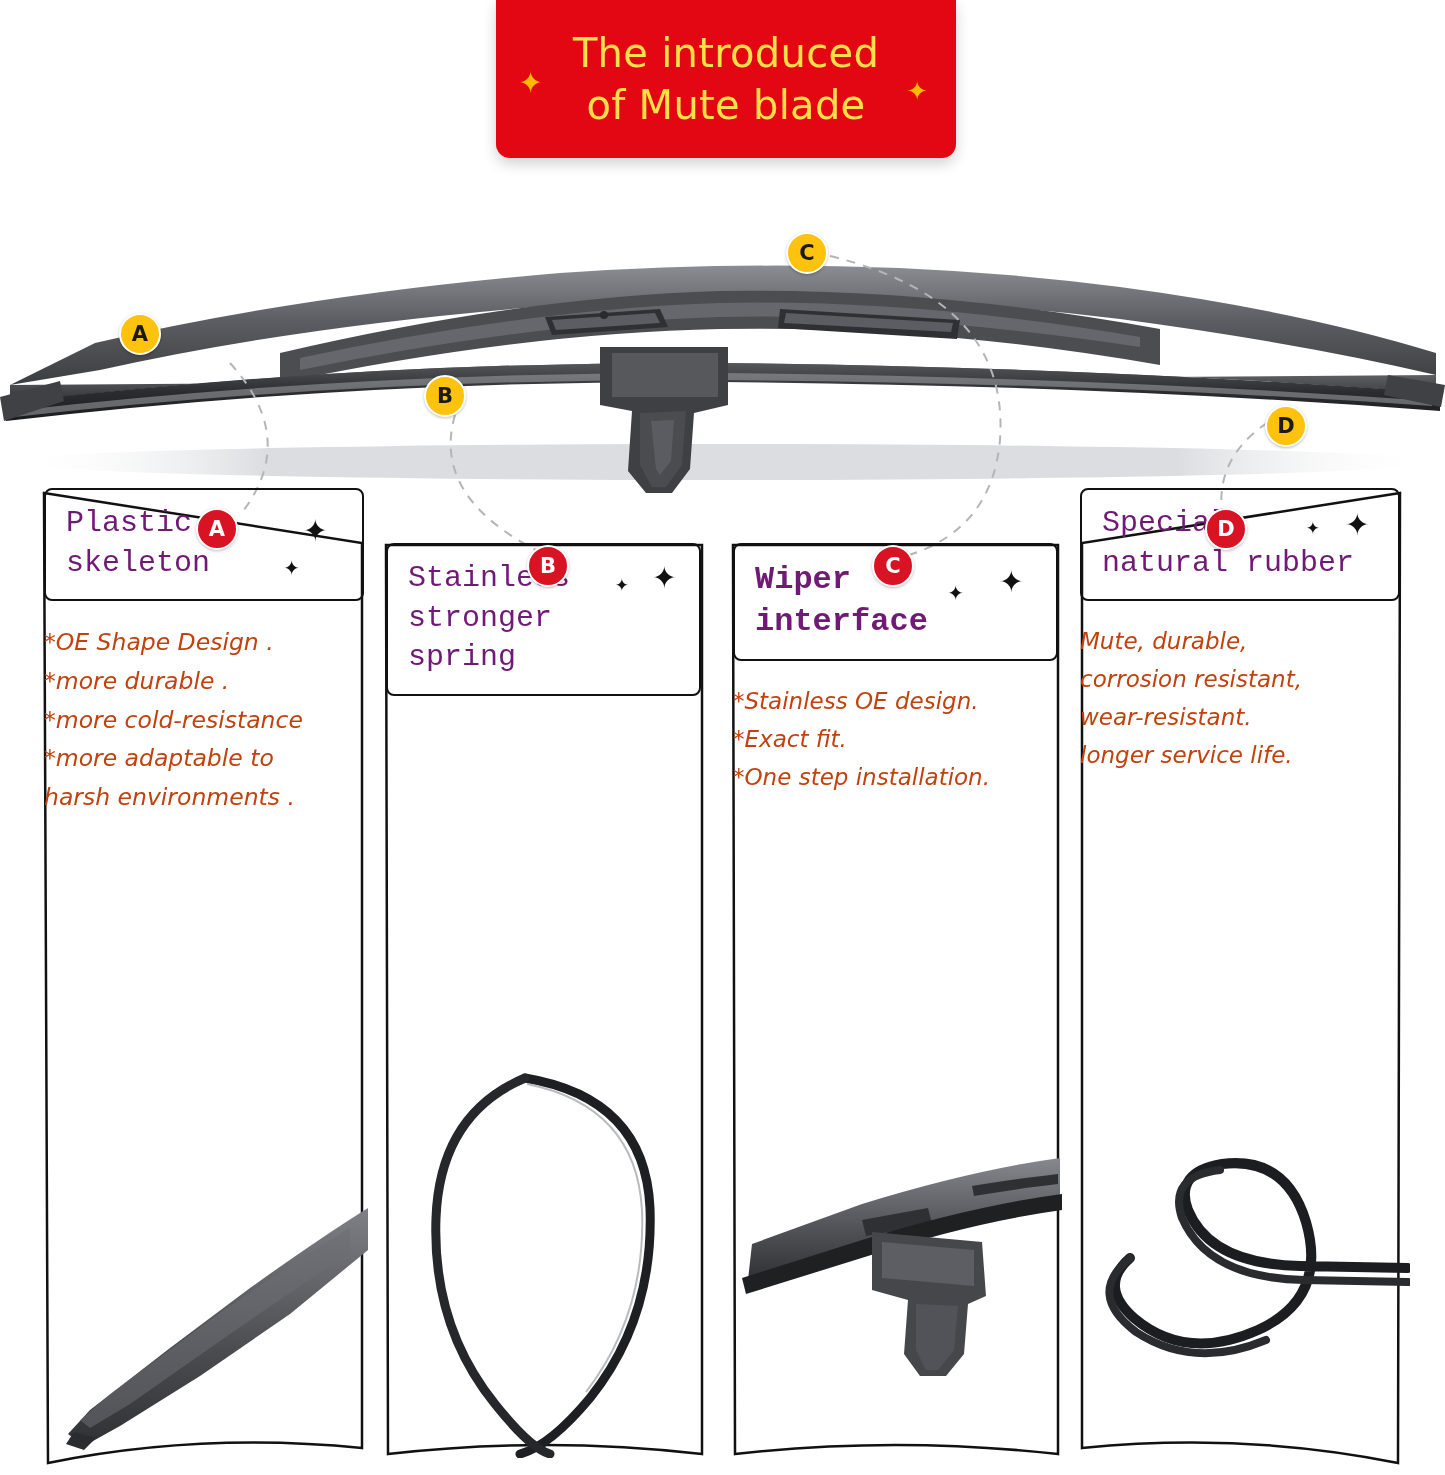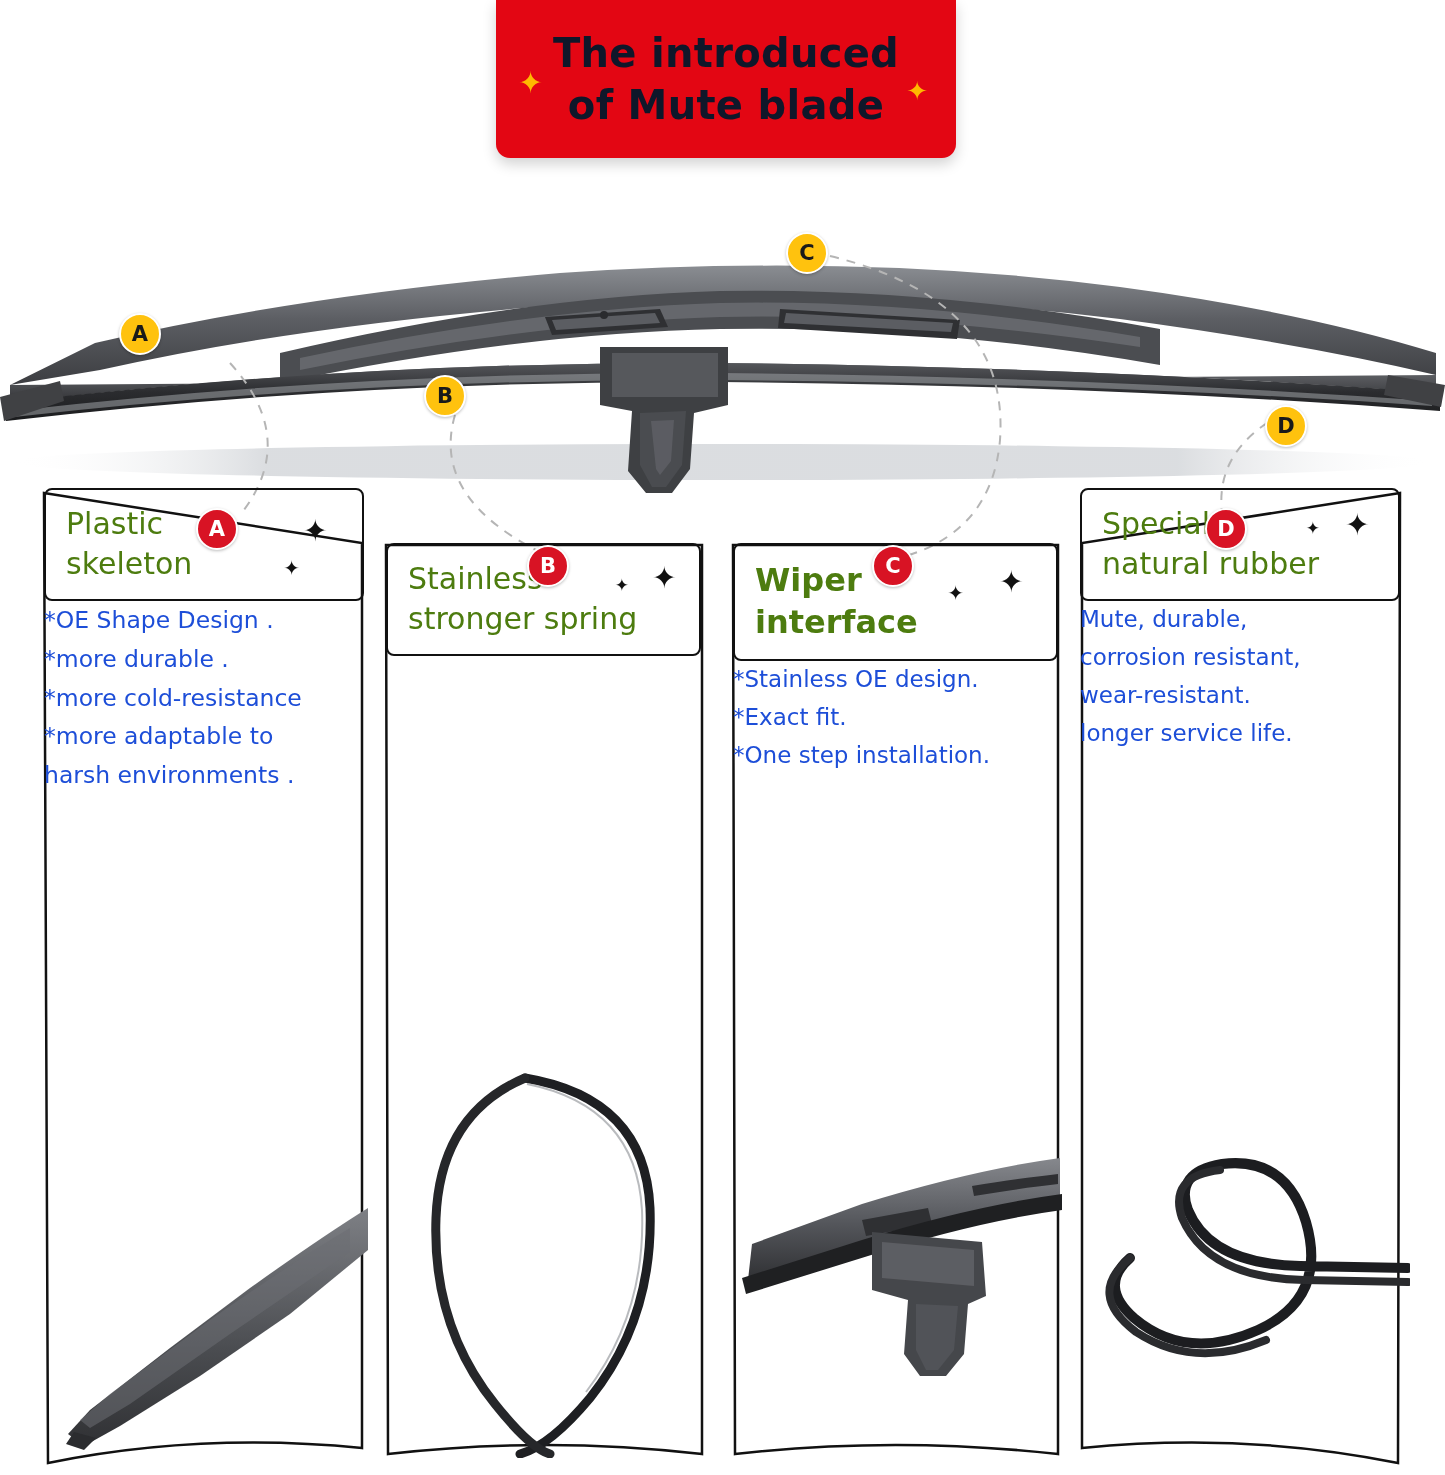--- a/index.html
+++ b/index.html
@@ -24,22 +24,22 @@
     width: 460px;
     height: 158px;
     background: #e30613;
     border-radius: 0 0 14px 14px;
     box-shadow: 0 6px 14px rgba(0,0,0,0.18);
     display: flex;
     align-items: center;
     justify-content: center;
   }
   .banner-title {
-    color: #0f172a;
-    font-weight: bold;
+    color: #fde047;
+    font-weight: normal;
     font-size: 40px;
     line-height: 1.3;
     text-align: center;
     letter-spacing: 0.3px;
   }
   .banner-spark {
     position: absolute;
     color: #ffb800;
     font-size: 26px;
     line-height: 1;
@@ -128,38 +128,41 @@
   .title-box {
     border: 2px solid #111111;
     border-radius: 8px;
     padding: 14px 16px 16px 20px;
     position: relative;
     box-sizing: border-box;
   }
   .title-text {
     font-size: 30px;
     line-height: 1.32;
-    color: #4d7c0f;
+    color: #701a75;
     max-width: 215px;
+    font-family: Liberation Mono, monospace;
   }
   .title-text.bold { font-weight: bold; font-size: 32px; }
   .sp {
     position: absolute;
     color: #111111;
     line-height: 1;
   }
   .sp.s1 { font-size: 30px; }
   .sp.s2 { font-size: 20px; }
   .sp.s3 { font-size: 17px; }
 
   .body-text {
+    margin-top: 22px;
     font-size: 23.5px;
     line-height: 1.65;
-    color: #1d4ed8;
+    color: #c2410c;
     white-space: pre-line;
+    font-style: italic;
   }
   .body-text.sm { font-size: 23px; }
 
   
   .photo {
     position: absolute;
   }
 </style>
 </head>
 <body>

